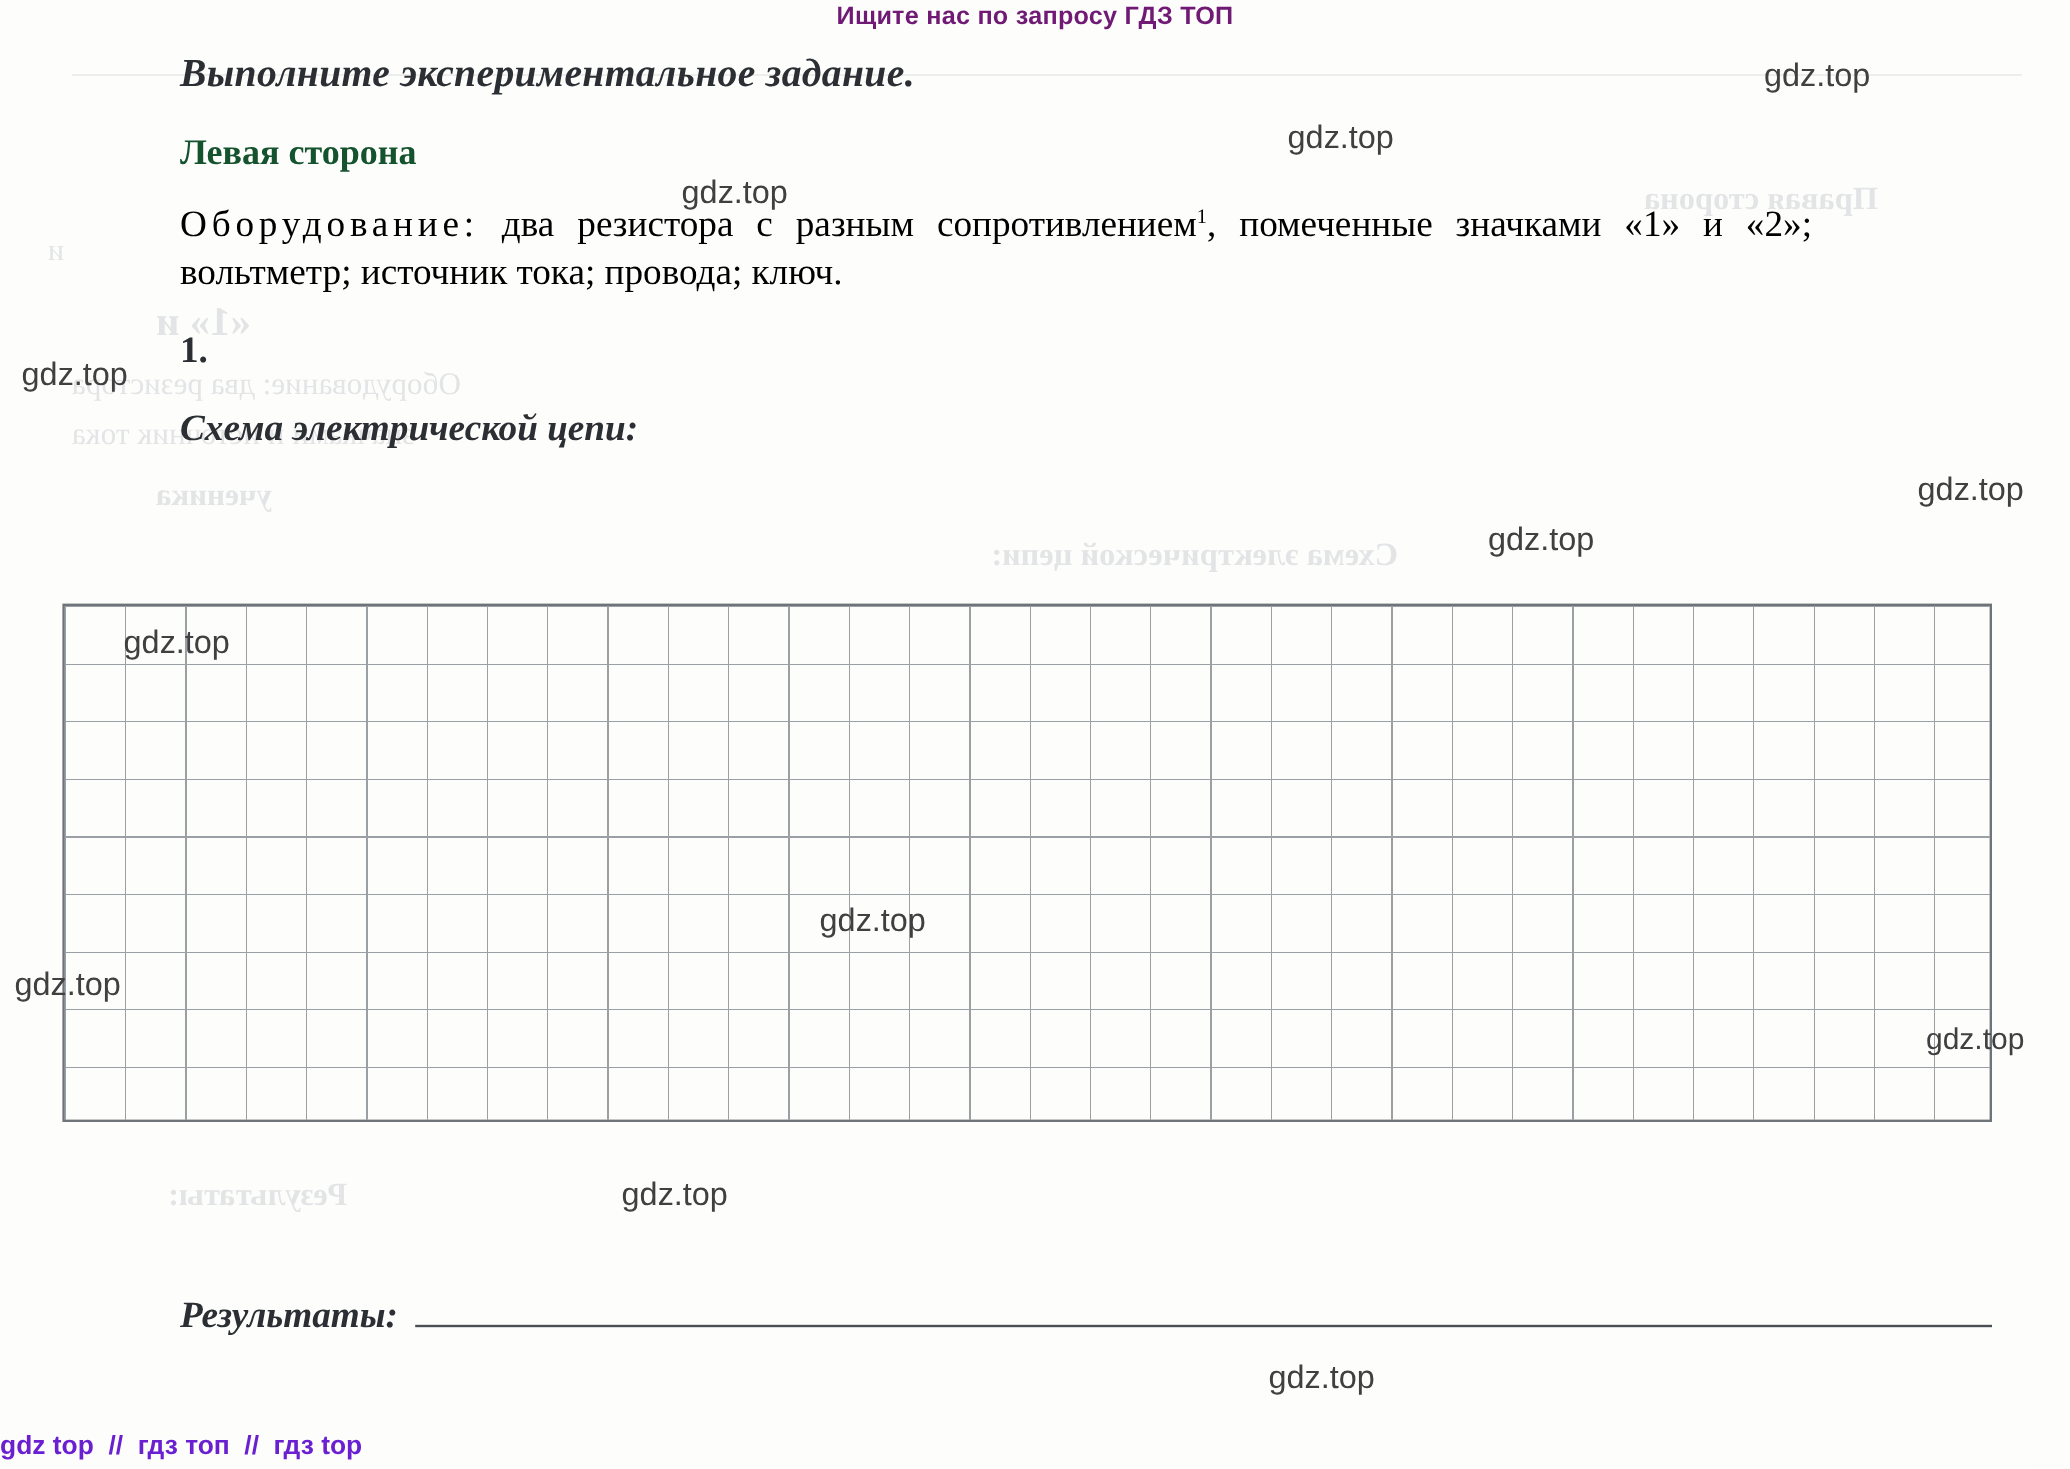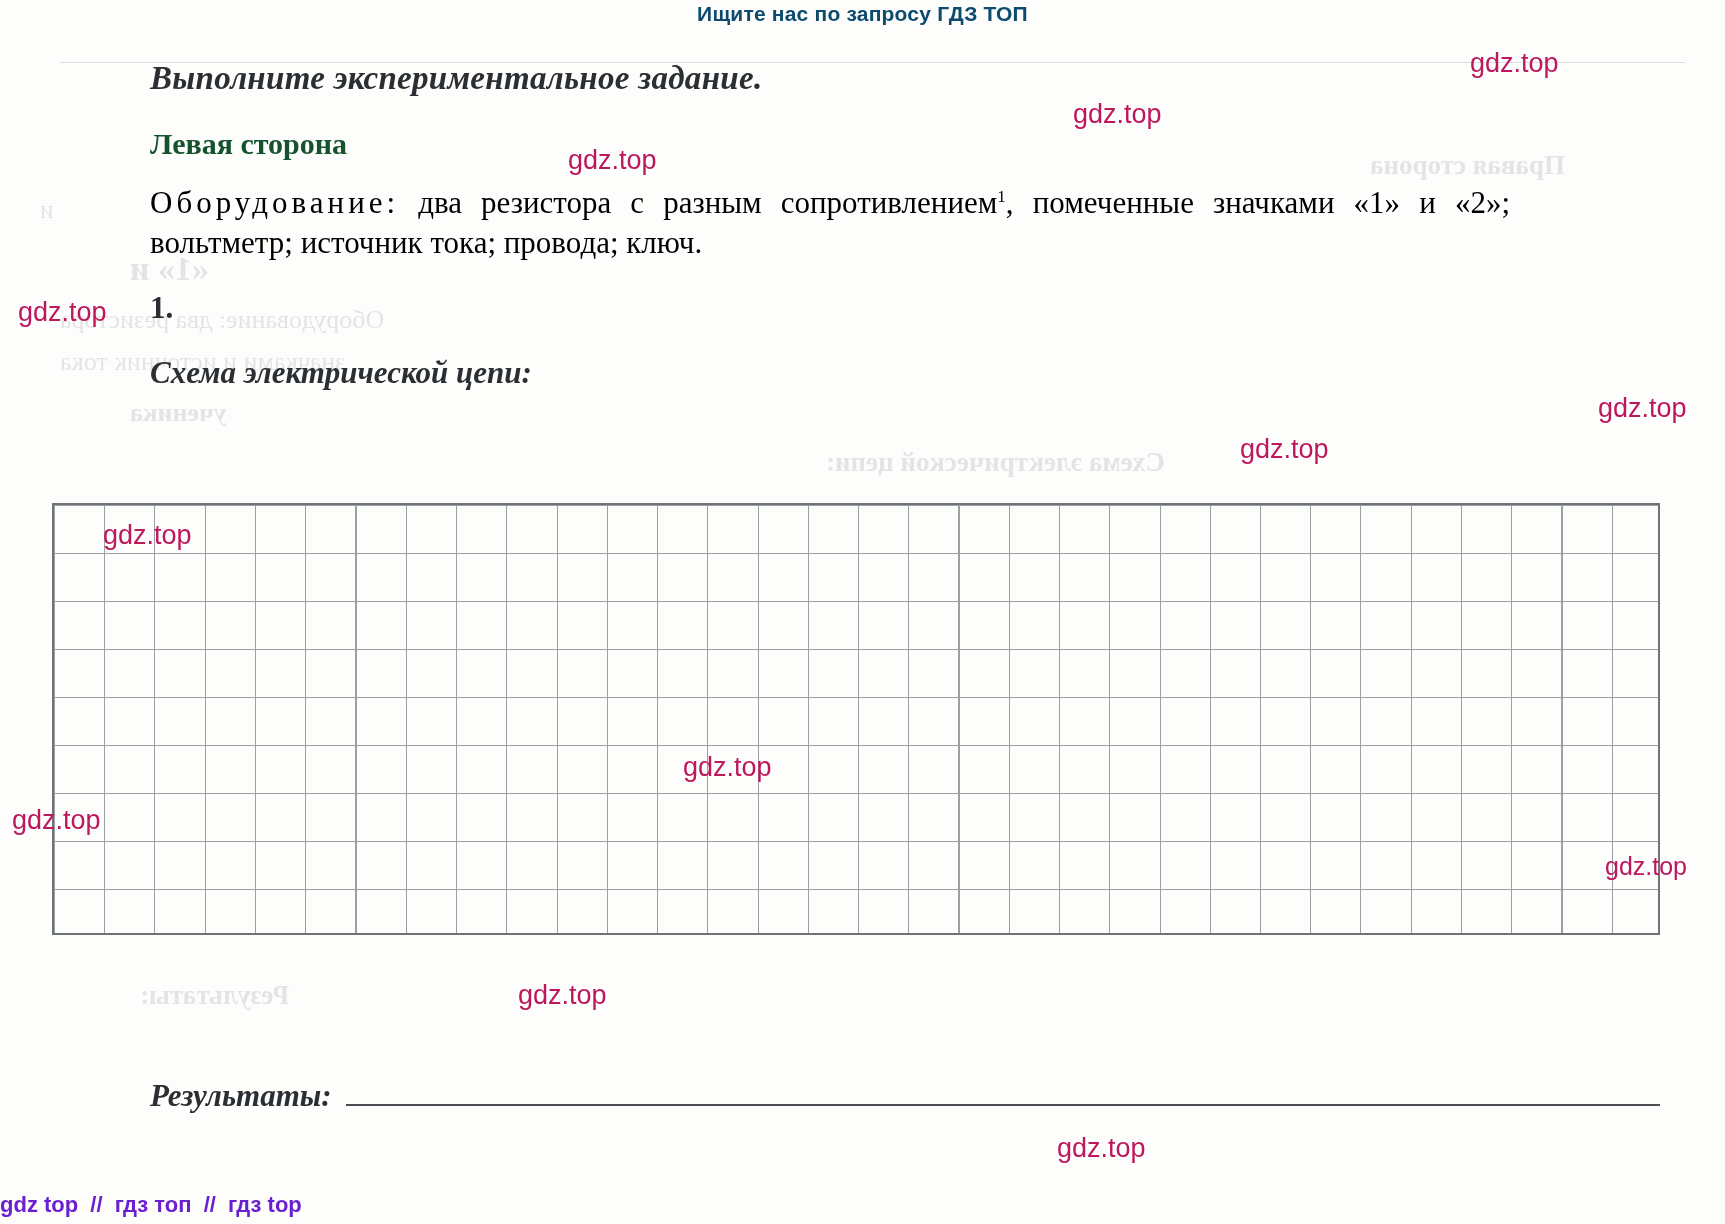--- a/index.html
+++ b/index.html
@@ -22,21 +22,21 @@
   
   .promo-top {
     position: absolute;
     top: 2px;
     left: 0;
     width: 100%;
     text-align: center;
     font-family: "Liberation Sans", sans-serif;
     font-size: 21px;
     font-weight: bold;
-    color: #0c4a6e;
+    color: #701a75;
     letter-spacing: .2px;
   }
   
   .promo-bottom {
     position: absolute;
     bottom: 6px;
     left: 0;
     width: 100%;
     font-family: "Liberation Sans", sans-serif;
     font-size: 22px;
@@ -81,21 +81,20 @@
     top: 62px;
     border-top: 1px solid rgba(120,130,140,0.25);
   }
 
   
   .content {
     position: absolute;
     left: 150px;
     top: 44px;
     width: 1500px;
-    margin-top: 16px;
   }
   .heading-italic {
     font-style: italic;
     font-weight: bold;
     font-size: 33px;
     color: #2b2f33;
     letter-spacing: .3px;
     margin: 0 0 30px 0;
   }
   .subheading {
@@ -178,21 +177,21 @@
     flex: 1;
     border-bottom: 2px solid #4a4f53;
     margin-left: 14px;
     height: 24px;
   }
 
   
   .wm {
     position: absolute;
     font-family: "Liberation Sans", sans-serif;
-    color: #be185d;
+    color: #404040;
     font-size: 26px;
     pointer-events: none;
     user-select: none;
     white-space: nowrap;
   }
 </style>
 </head>
 <body>
 
 <div class="page">

